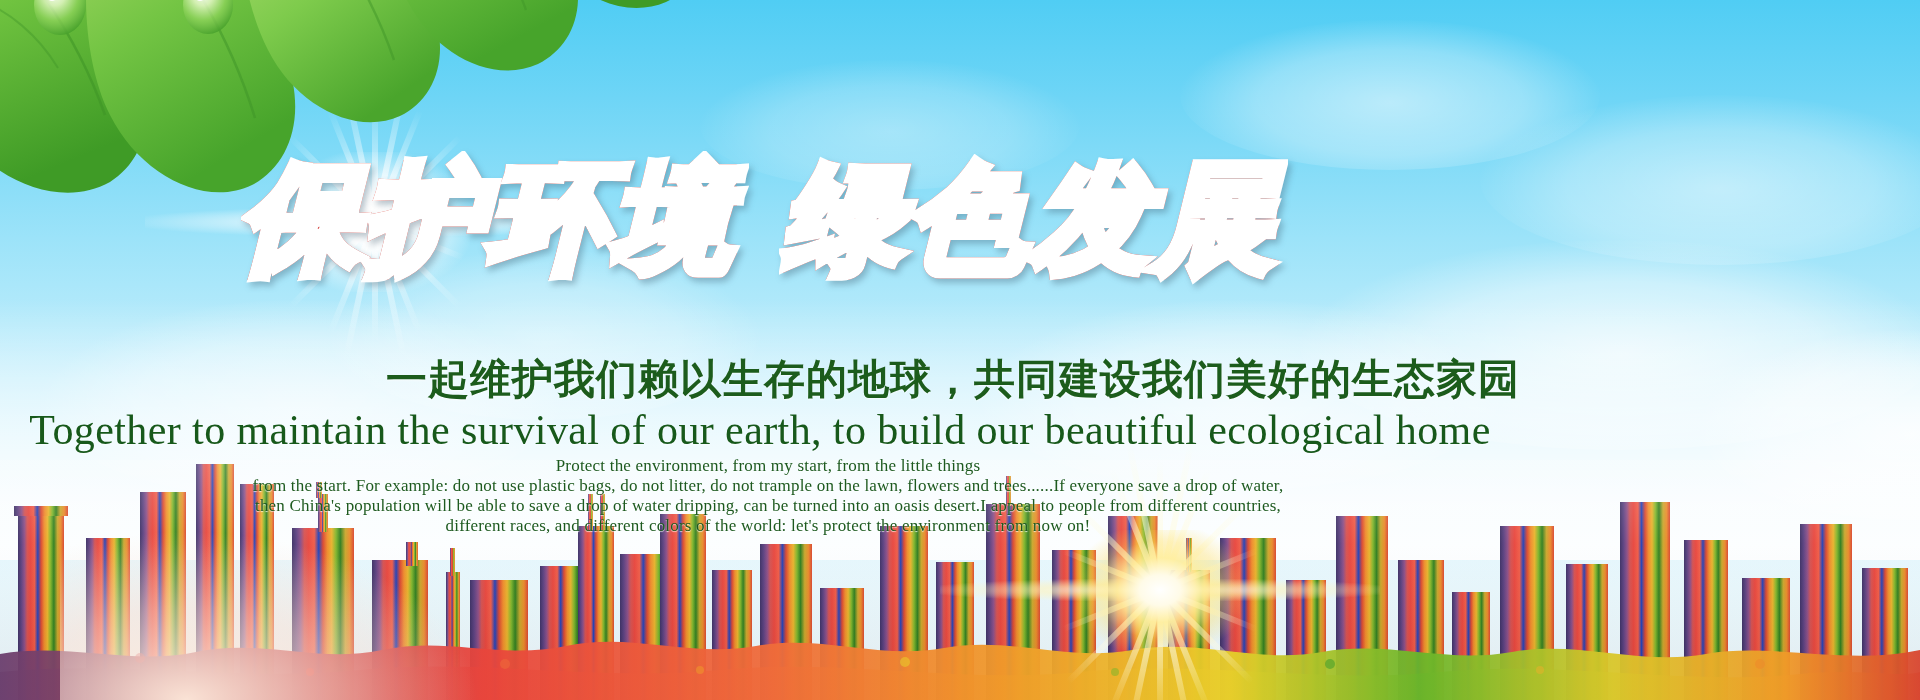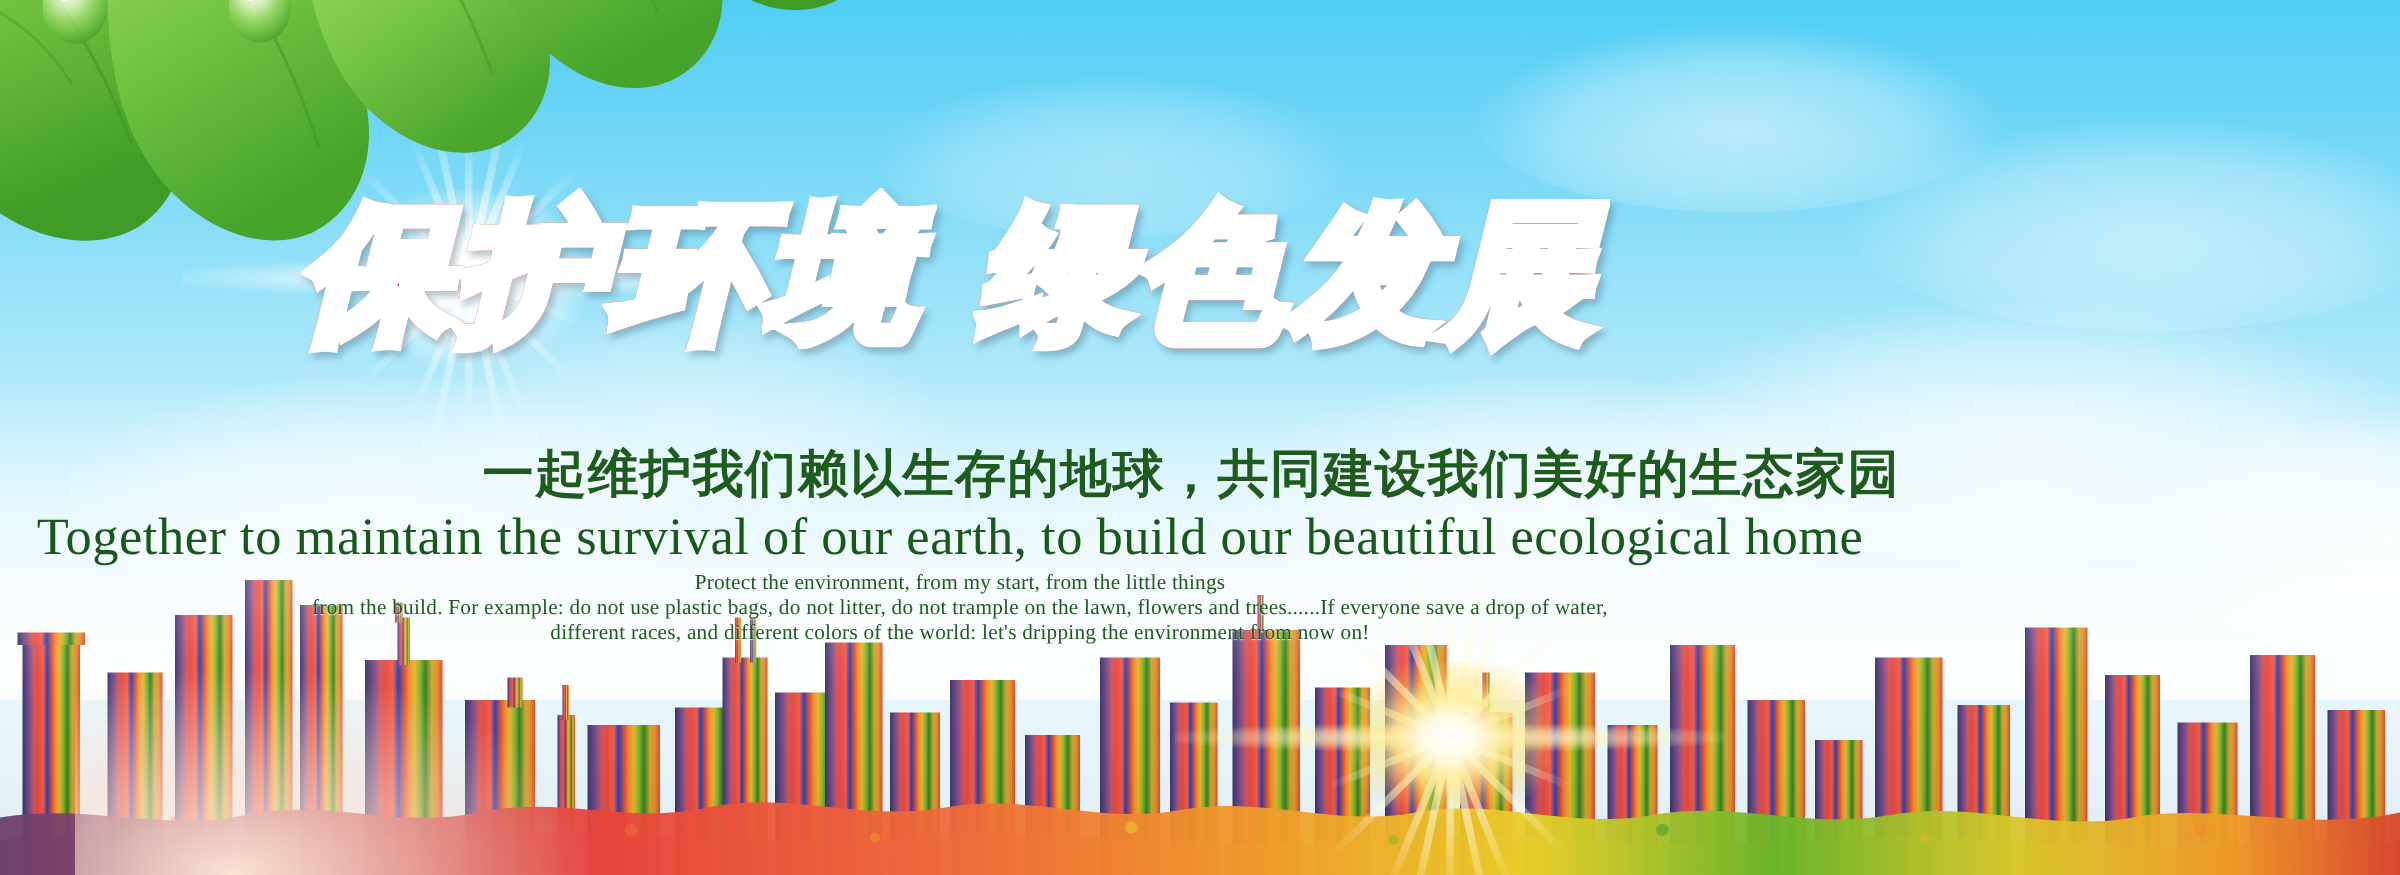--- a/index.html
+++ b/index.html
@@ -335,18 +335,19 @@
 
     <div class="headline">
       <span class="hl">保护环境</span><span class="gap"></span><span class="hl">绿色发展</span>
     </div>
 
     <div class="sub-cn">一起维护我们赖以生存的地球，共同建设我们美好的生态家园</div>
     <div class="sub-en">Together to maintain the survival of our earth, to build our beautiful ecological home</div>
 
     <div class="para">
       <p>Protect the environment, from my start, from the little things</p>
-      <p>from the build. For example: do not use plastic bags, do not litter, do not trample on the lawn, flowers and trees......If everyone save a drop of water,</p>
-      <p>different races, and different colors of the world: let's dripping the environment from now on!</p>
+      <p>from the start. For example: do not use plastic bags, do not litter, do not trample on the lawn, flowers and trees......If everyone save a drop of water,</p>
+      <p>then China's population will be able to save a drop of water dripping, can be turned into an oasis desert.I appeal to people from different countries,</p>
+      <p>different races, and different colors of the world: let's protect the environment from now on!</p>
     </div>
 
   </div>
 </div>
 
 </body></html>

